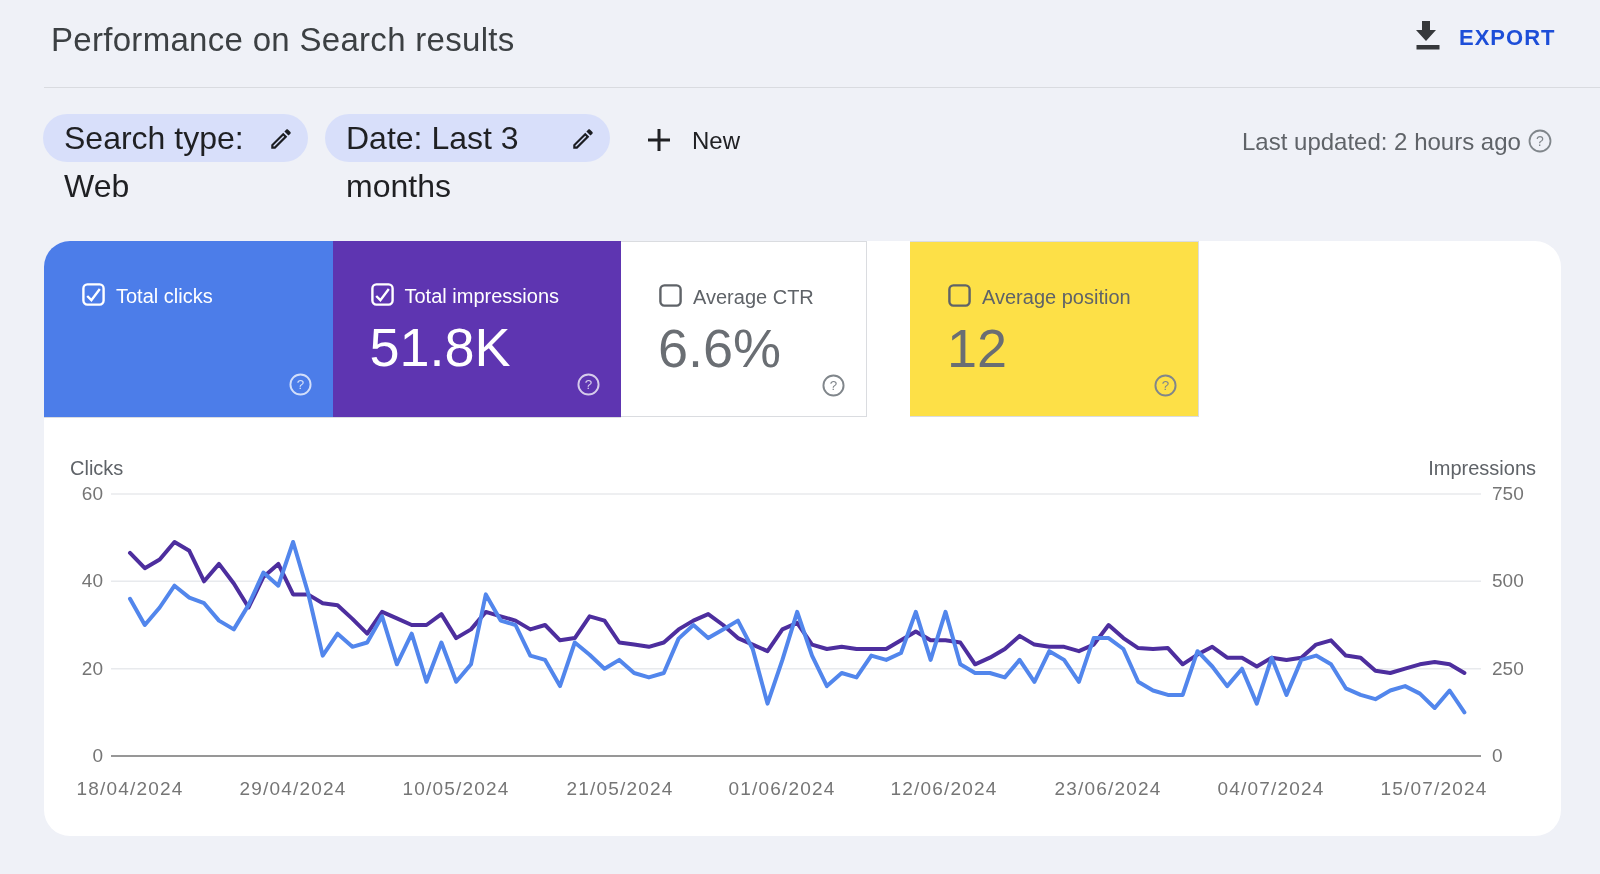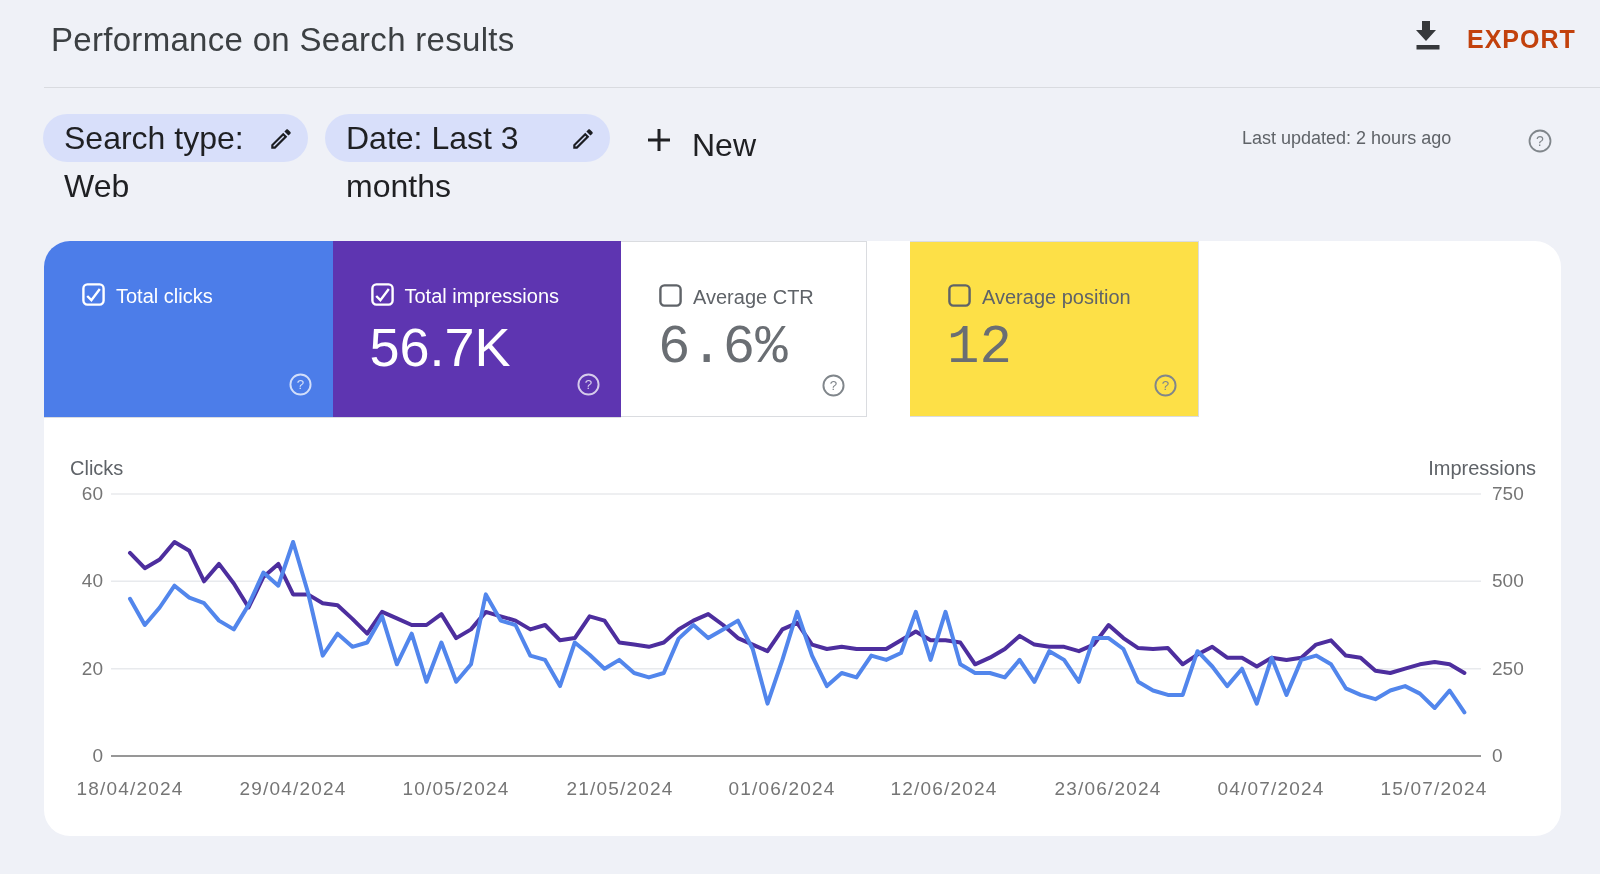--- a/index.html
+++ b/index.html
@@ -1,35 +1,35 @@
 <!DOCTYPE html>
 <html><head>
 <meta charset="utf-8">
 <style>
   * { margin:0; padding:0; box-sizing:border-box; }
   html,body { width:1600px; height:874px; background:#eff1f7; font-family:"Liberation Sans", sans-serif; overflow:hidden; }
   .abs { position:absolute; }
   #title { left:51px; top:21px; font-size:33px; color:#3c4043; letter-spacing:0.3px; }
-  #export { left:1459px; top:25px; font-size:25px; font-weight:700; color:#c2410c; letter-spacing:1px;margin-left:8px; }
+  #export { left:1459px; top:25px; font-size:22px; font-weight:700; color:#1d4ed8; letter-spacing:1px; }
   #hdrline { left:44px; top:87px; width:1556px; height:1px; background:#d9dbe0; }
   .chip { top:114px; height:48px; background:#d8dffa; border-radius:24px; color:#1f2023; font-size:32px; line-height:48px; }
   #chip1 { left:43px; width:265px; padding-left:21px; }
   #chip2 { left:325px; width:285px; padding-left:21px; }
-  #new { left:692px; top:127px; font-size:32px; color:#202124; }
-  #lastupd { left:1242px; top:128px; font-size:18px; color:#5f6368; }
+  #new { left:692px; top:127px; font-size:24px; color:#202124; }
+  #lastupd { left:1242px; top:128px; font-size:24px; color:#5f6368; }
   #panel { left:44px; top:241px; width:1517px; height:595px; background:#fff; border-radius:26px; }
   .card { position:absolute; top:0; height:176px; }
   .card .lbl { position:absolute; left:72px; top:44px; font-size:20px; }
   .card .num { position:absolute; left:37px; top:75px; font-size:54px; }
   #card1 { left:0; width:288.5px; background:#4c7de9; border-top-left-radius:26px; }
   #card2 { left:288.5px; width:288.5px; background:#5e35b1; }
   #card3 { left:577px; width:246px; background:#fff; border:1px solid #dadce0; border-left:none; }
   #card4 { left:866px; width:289px; background:#fde047; border:1px solid #dadce0; border-left:none; }
   .wlbl { position:absolute; top:44px; left:72px; font-size:20px; }
-  .wnum { position:absolute; top:75px; left:37px; font-size:54px;font-family:Liberation Mono, monospace; }
+  .wnum { position:absolute; top:75px; left:37px; font-size:54px; }
 </style>
 </head>
 <body>
 <div class="abs" id="title">Performance on Search results</div>
 
 <svg class="abs" style="left:1414px;top:18px" width="28" height="34" viewBox="0 0 28 34">
   <path d="M8 3 h8 v9 h6 l-10 11 -10-11 h6 z" fill="#36383b"></path>
   <rect x="2.5" y="27" width="23" height="4.5" fill="#36383b"></rect>
 </svg>
 <div class="abs" id="export">EXPORT</div>
@@ -67,21 +67,21 @@
       <circle cx="12" cy="12" r="10.5" fill="none" stroke="rgba(255,255,255,0.75)" stroke-width="2"></circle>
       <text x="12" y="17" text-anchor="middle" font-size="14" fill="rgba(255,255,255,0.75)" font-family="Liberation Sans">?</text>
     </svg>
   </div>
   <div class="card" id="card2">
     <svg style="position:absolute;left:38px;top:42px" width="23" height="23" viewBox="0 0 23 23">
       <rect x="1.4" y="1.4" width="20.2" height="20.2" rx="4" fill="none" stroke="#fff" stroke-width="2.4"></rect>
       <path d="M5.2 13 l4.2 4.2 L17.8 6" fill="none" stroke="#fff" stroke-width="2.4"></path>
     </svg>
     <div class="lbl" style="color:#fff">Total impressions</div>
-    <div class="num" style="color:#fff">56.7K</div>
+    <div class="num" style="color:#fff">51.8K</div>
     <svg style="position:absolute;right:21px;top:132px" width="23" height="23" viewBox="0 0 24 24">
       <circle cx="12" cy="12" r="10.5" fill="none" stroke="rgba(255,255,255,0.75)" stroke-width="2"></circle>
       <text x="12" y="17" text-anchor="middle" font-size="14" fill="rgba(255,255,255,0.75)" font-family="Liberation Sans">?</text>
     </svg>
   </div>
   <div class="card" id="card3">
     <svg style="position:absolute;left:38px;top:42px" width="23" height="23" viewBox="0 0 23 23">
       <rect x="1.4" y="1.4" width="20.2" height="20.2" rx="4" fill="none" stroke="#5f6368" stroke-width="2.4"></rect>
     </svg>
     <div class="wlbl" style="color:#5f6368">Average CTR</div>

